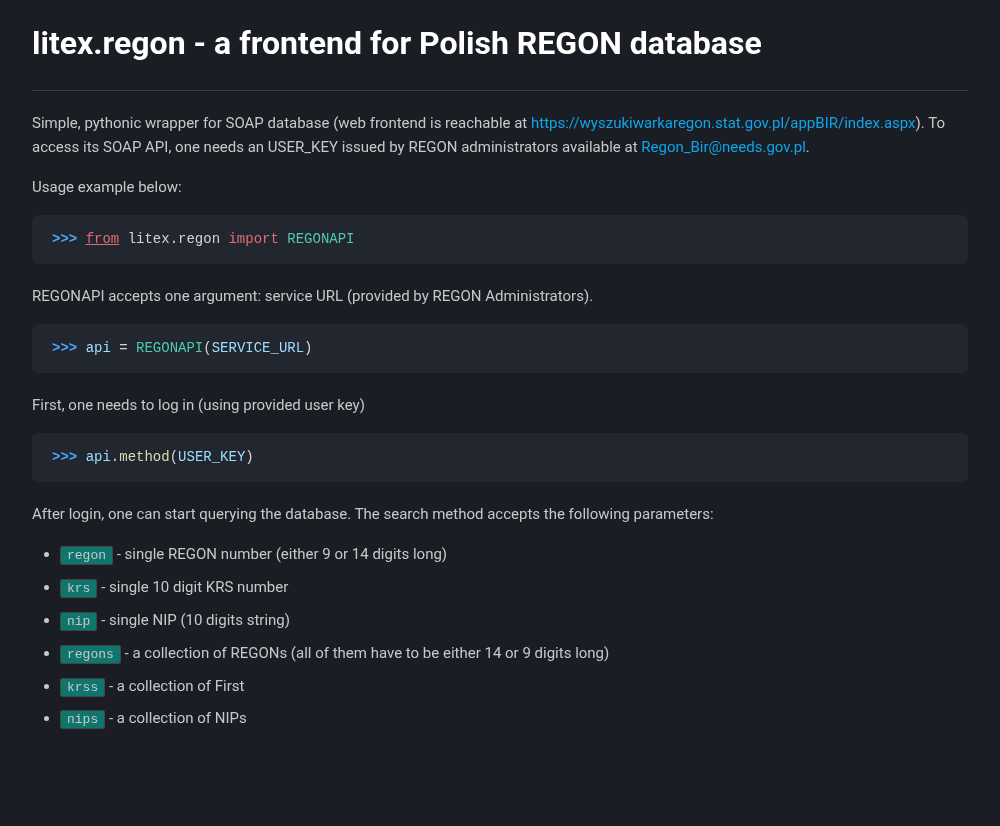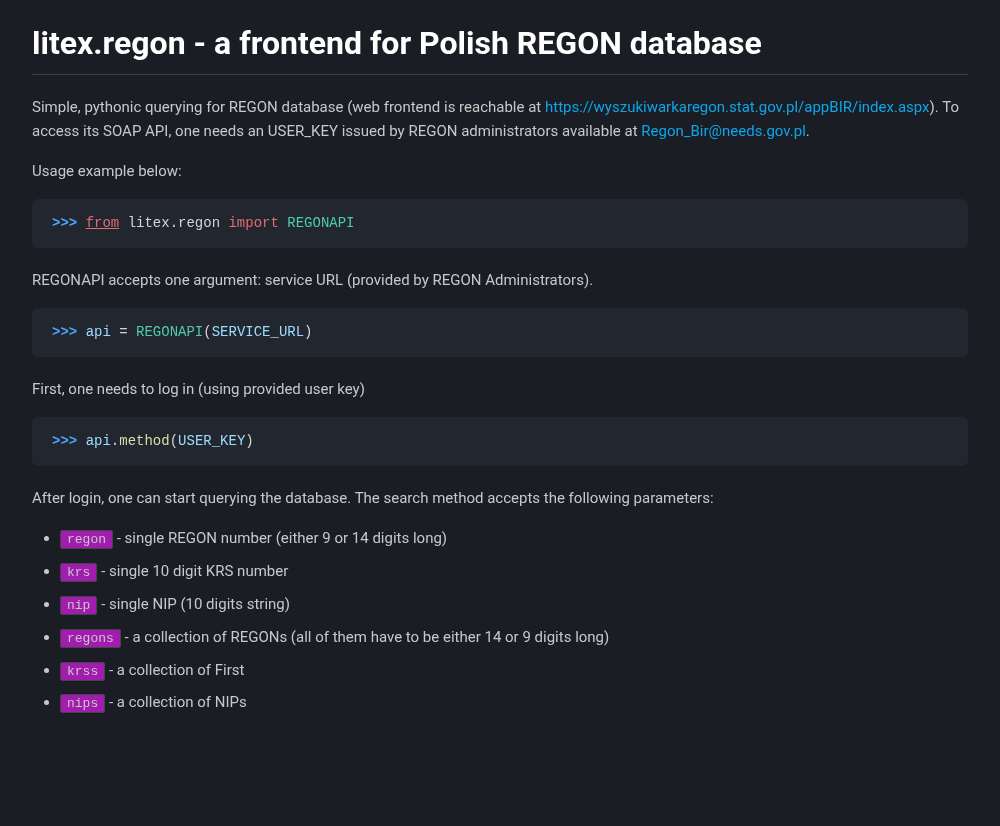--- a/index.html
+++ b/index.html
@@ -18,21 +18,21 @@
       width: 1000px;
       min-height: 826px;
     }
 
     h1 {
       font-size: 32px;
       font-weight: 700;
       color: #ffffff;
       margin-bottom: 20px;
       line-height: 1.2;
-      padding-bottom: 12px;
+      padding-bottom: 28px;
       border-bottom: 1px solid #3a3d45;
     }
 
     p {
       margin-bottom: 16px;
       color: #c8c8c8;
     }
 
     a {
       color: #0ea5e9;
@@ -90,36 +90,36 @@
     ul {
       margin: 8px 0 8px 28px;
     }
 
     ul li {
       margin-bottom: 8px;
       color: #c8c8c8;
     }
 
     .inline-code {
-      background-color: #a21caf;
+      background-color: #0f766e;
       border: 1px solid #444;
       border-radius: 3px;
       padding: 1px 6px;
       font-family: 'Courier New', Courier, monospace;
       font-size: 13px;
       color: #c8c8c8;
     }
   </style>
 </head>
 <body>
 
 <h1>litex.regon - a frontend for Polish REGON database</h1>
 
 <p>
-  <span>Simple, pythonic querying for REGON database (web frontend is reachable at </span><a>https://wyszukiwarkaregon.stat.gov.pl/appBIR/index.aspx</a><span>). To access its SOAP API, one needs an USER_KEY issued by REGON administrators available at </span><a>Regon_Bir@needs.gov.pl</a><span>.</span>
+  <span>Simple, pythonic wrapper for SOAP database (web frontend is reachable at </span><a>https://wyszukiwarkaregon.stat.gov.pl/appBIR/index.aspx</a><span>). To access its SOAP API, one needs an USER_KEY issued by REGON administrators available at </span><a>Regon_Bir@needs.gov.pl</a><span>.</span>
 </p>
 
 <p>Usage example below:</p>
 
 <div class="code-block">
   <span class="prompt">&gt;&gt;&gt;</span>
   <span> </span>
   <span class="kw-from">from</span>
   <span> </span>
   <span class="kw-module">litex.regon</span>

